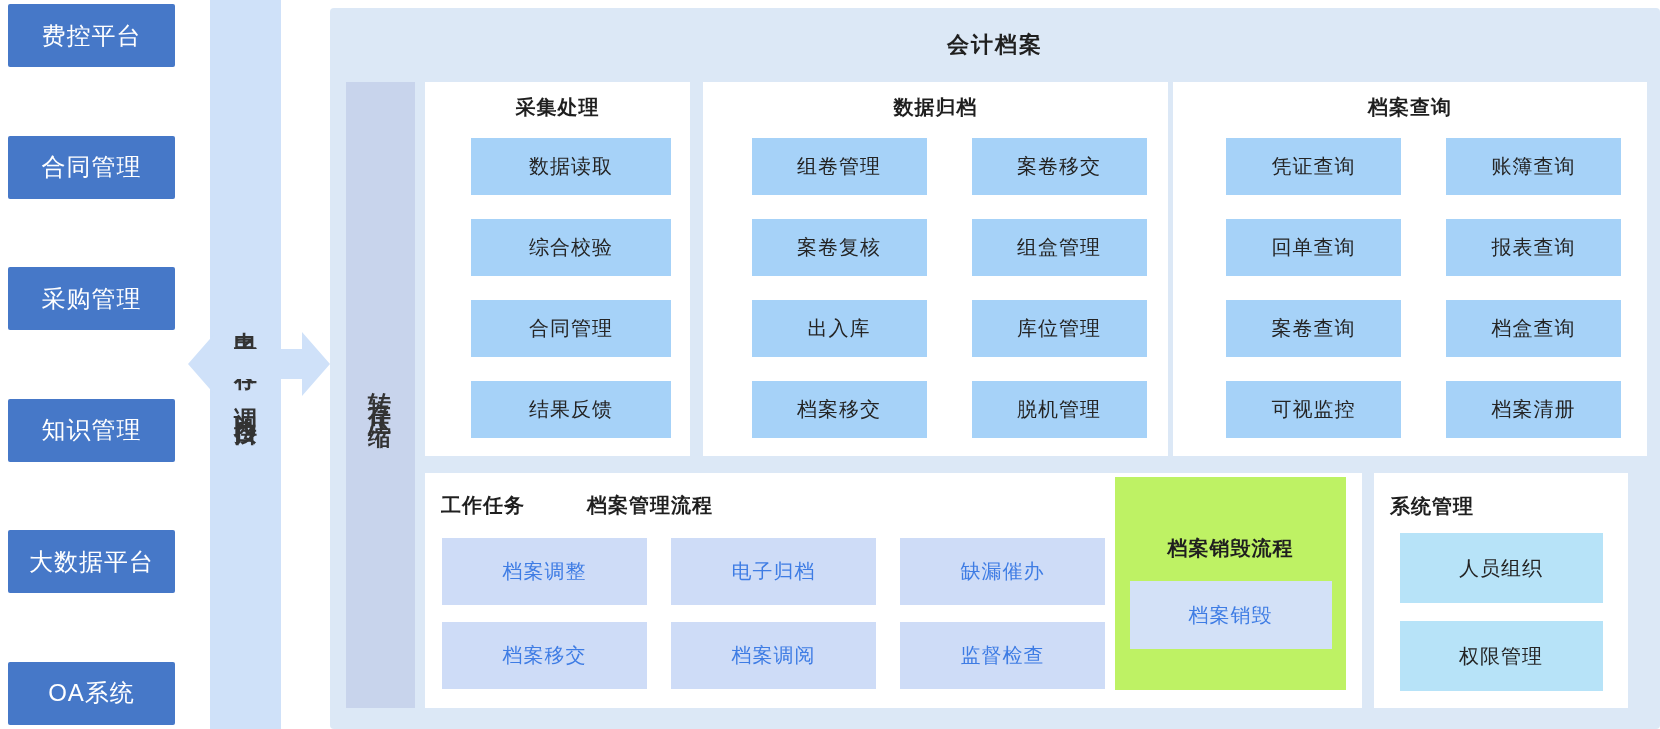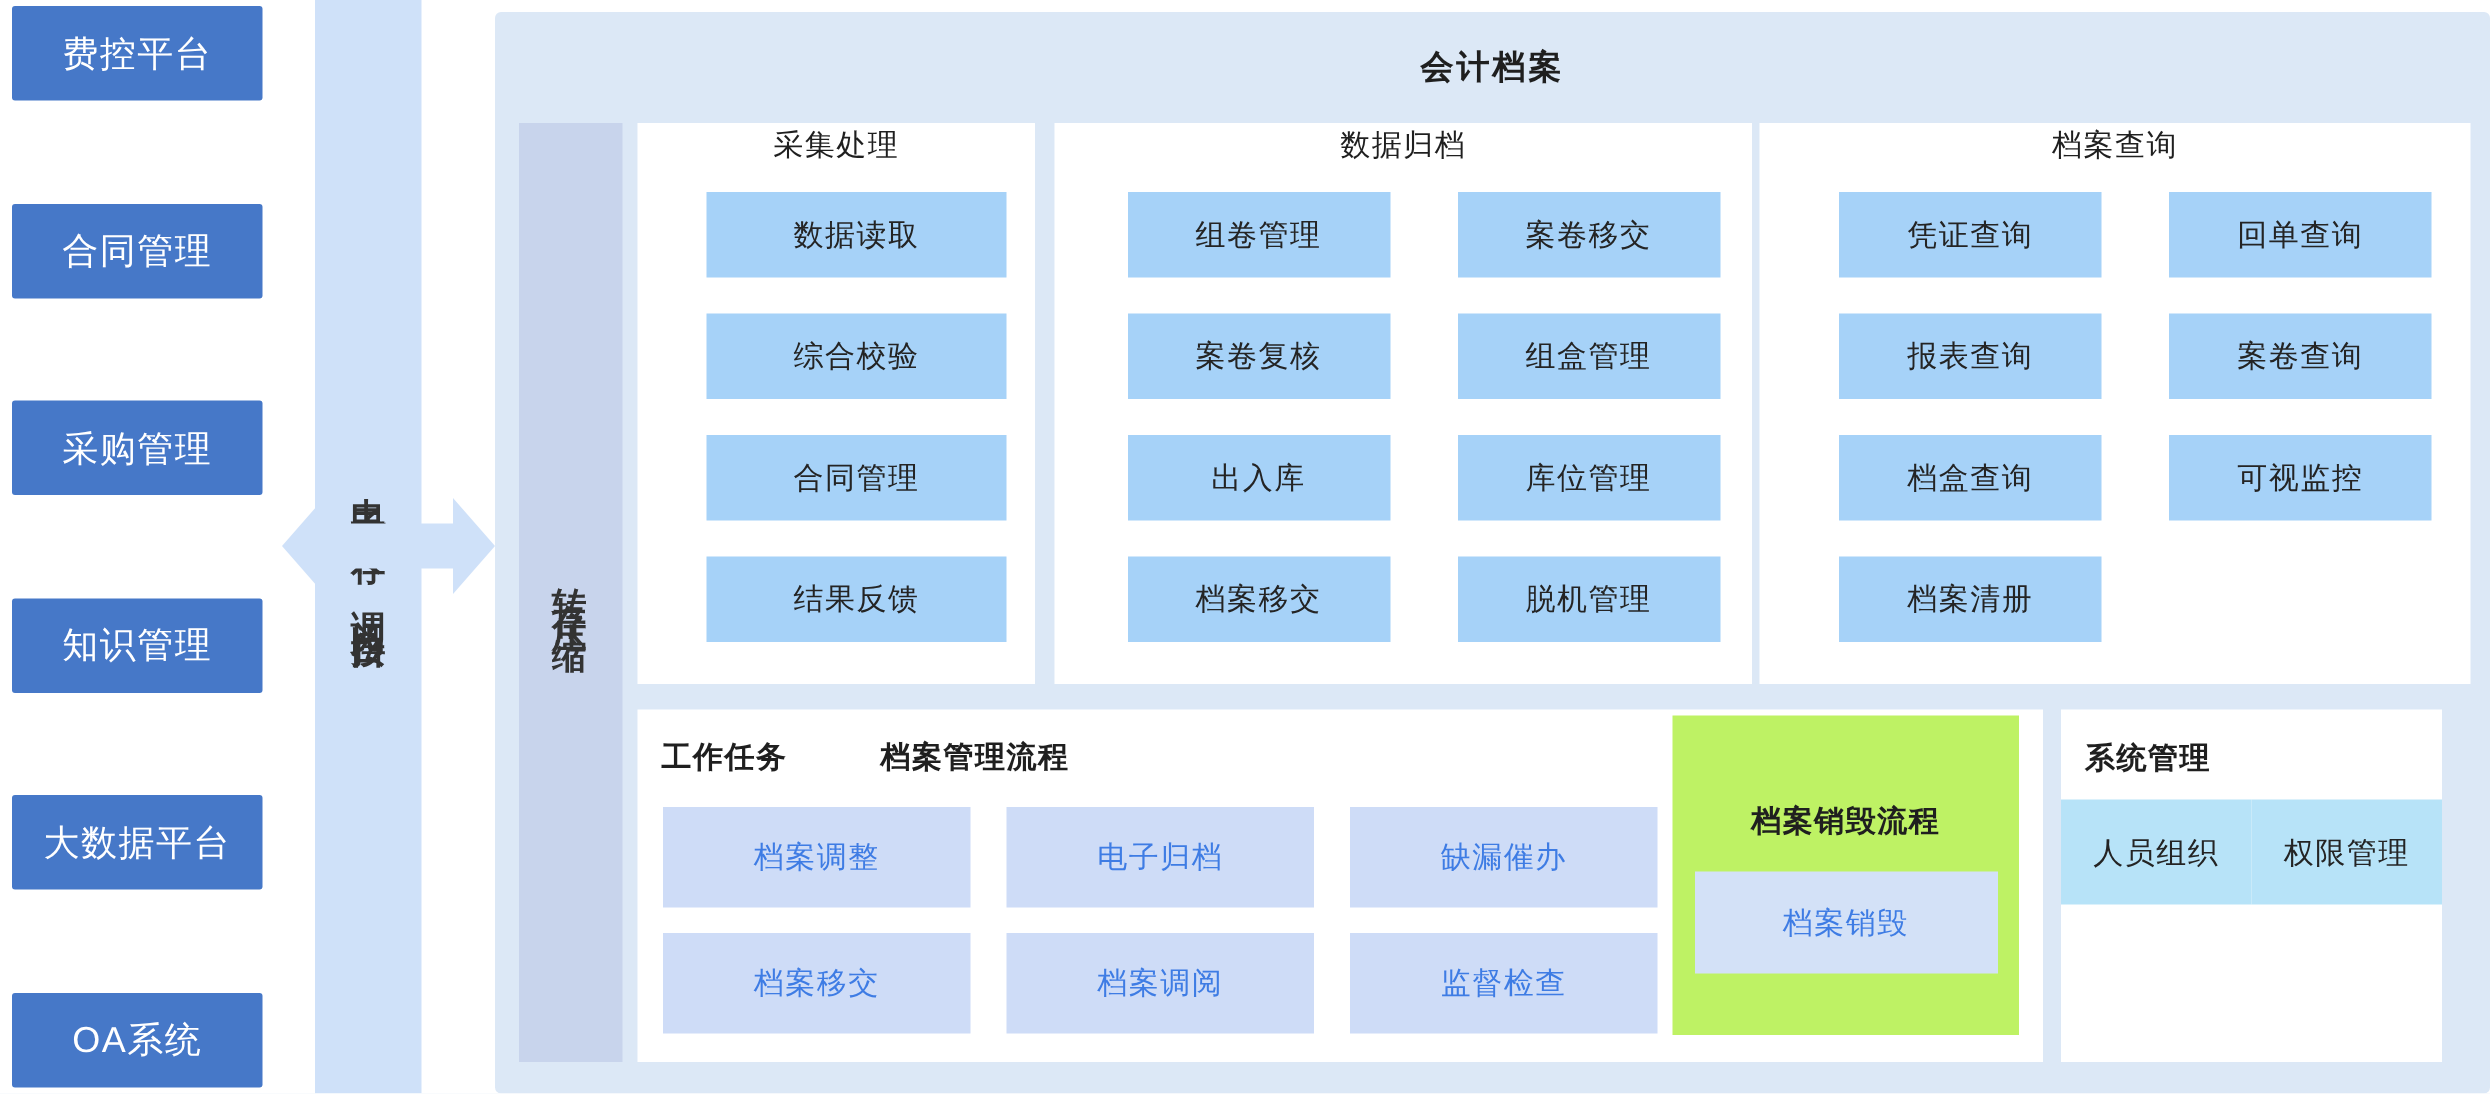--- a/index.html
+++ b/index.html
@@ -40,21 +40,21 @@
   .compress-bar{
     position:absolute;left:16px;top:74px;width:69px;height:626px;background:#c8d4ec;
     display:flex;align-items:center;justify-content:center;
   }
   .compress-label{
     writing-mode:vertical-lr;text-orientation:upright;
     font-size:23px;font-weight:600;color:#333;letter-spacing:11px;
   }
   
   .panel{position:absolute;top:74px;height:374px;background:#ffffff;}
-  .panel-title{margin-top:2px;text-align:center;font-size:20px;font-weight:400;color:#1f1f1f;line-height:26px;letter-spacing:1px;}
+  .panel-title{margin-top:12px;text-align:center;font-size:20px;font-weight:700;color:#1f1f1f;line-height:26px;letter-spacing:1px;}
   .tp-items{margin-top:18px;display:grid;justify-content:center;row-gap:24px;column-gap:18px;}
   .cols1{grid-template-columns:227px;}
   .cols2{grid-template-columns:202px 202px;}
   .mod-item{
     height:57px;background:#a6d2f8;display:flex;align-items:center;justify-content:center;
     font-size:20px;color:#242424;letter-spacing:1px;margin-left:27px;
   }
   #panel-collect{left:95px;width:265px;}
   #panel-archive{left:373px;width:465px;}
   #panel-query{left:843px;width:474px;}
@@ -75,21 +75,21 @@
   }
   .destroy-title{margin-top:56px;text-align:center;font-size:20px;font-weight:600;color:#1f1f1f;line-height:30px;letter-spacing:1px;}
   .destroy-items{margin-top:18px;display:flex;flex-direction:column;align-items:center;}
   .destroy-item{
     width:202px;height:68px;background:#d3e1f7;display:flex;align-items:center;justify-content:center;
     font-size:20px;color:#3e7ce4;letter-spacing:1px;
   }
   
   .system-panel{position:absolute;left:1044px;top:465px;width:254px;height:235px;background:#ffffff;}
   .system-title{margin:20px 0 0 16px;font-size:20px;font-weight:600;color:#1f1f1f;line-height:26px;letter-spacing:1px;}
-  .system-items{margin-top:14px;display:flex;flex-direction:row;align-items:center;gap:0;}
+  .system-items{margin-top:14px;display:flex;flex-direction:column;align-items:center;gap:18px;}
   .system-item{
     width:203px;height:70px;background:#b7e3f8;display:flex;align-items:center;justify-content:center;
     font-size:20px;color:#242424;letter-spacing:1px;
   }
 </style>
 </head>
 <body>
 
 <div id="stage">
 
@@ -140,20 +140,21 @@
           <div class="mod-item">库位管理</div>
           <div class="mod-item">档案移交</div>
           <div class="mod-item">脱机管理</div>
         </div>
     </div>
 
     <div class="panel" id="panel-query">
       <div class="panel-title">档案查询</div>
       <div class="tp-items cols2">
           <div class="mod-item">凭证查询</div>
+          <div class="mod-item">账簿查询</div>
           <div class="mod-item">回单查询</div>
           <div class="mod-item">报表查询</div>
           <div class="mod-item">案卷查询</div>
           <div class="mod-item">档盒查询</div>
           <div class="mod-item">可视监控</div>
           <div class="mod-item">档案清册</div>
         </div>
     </div>
 
     <div class="work-panel">

